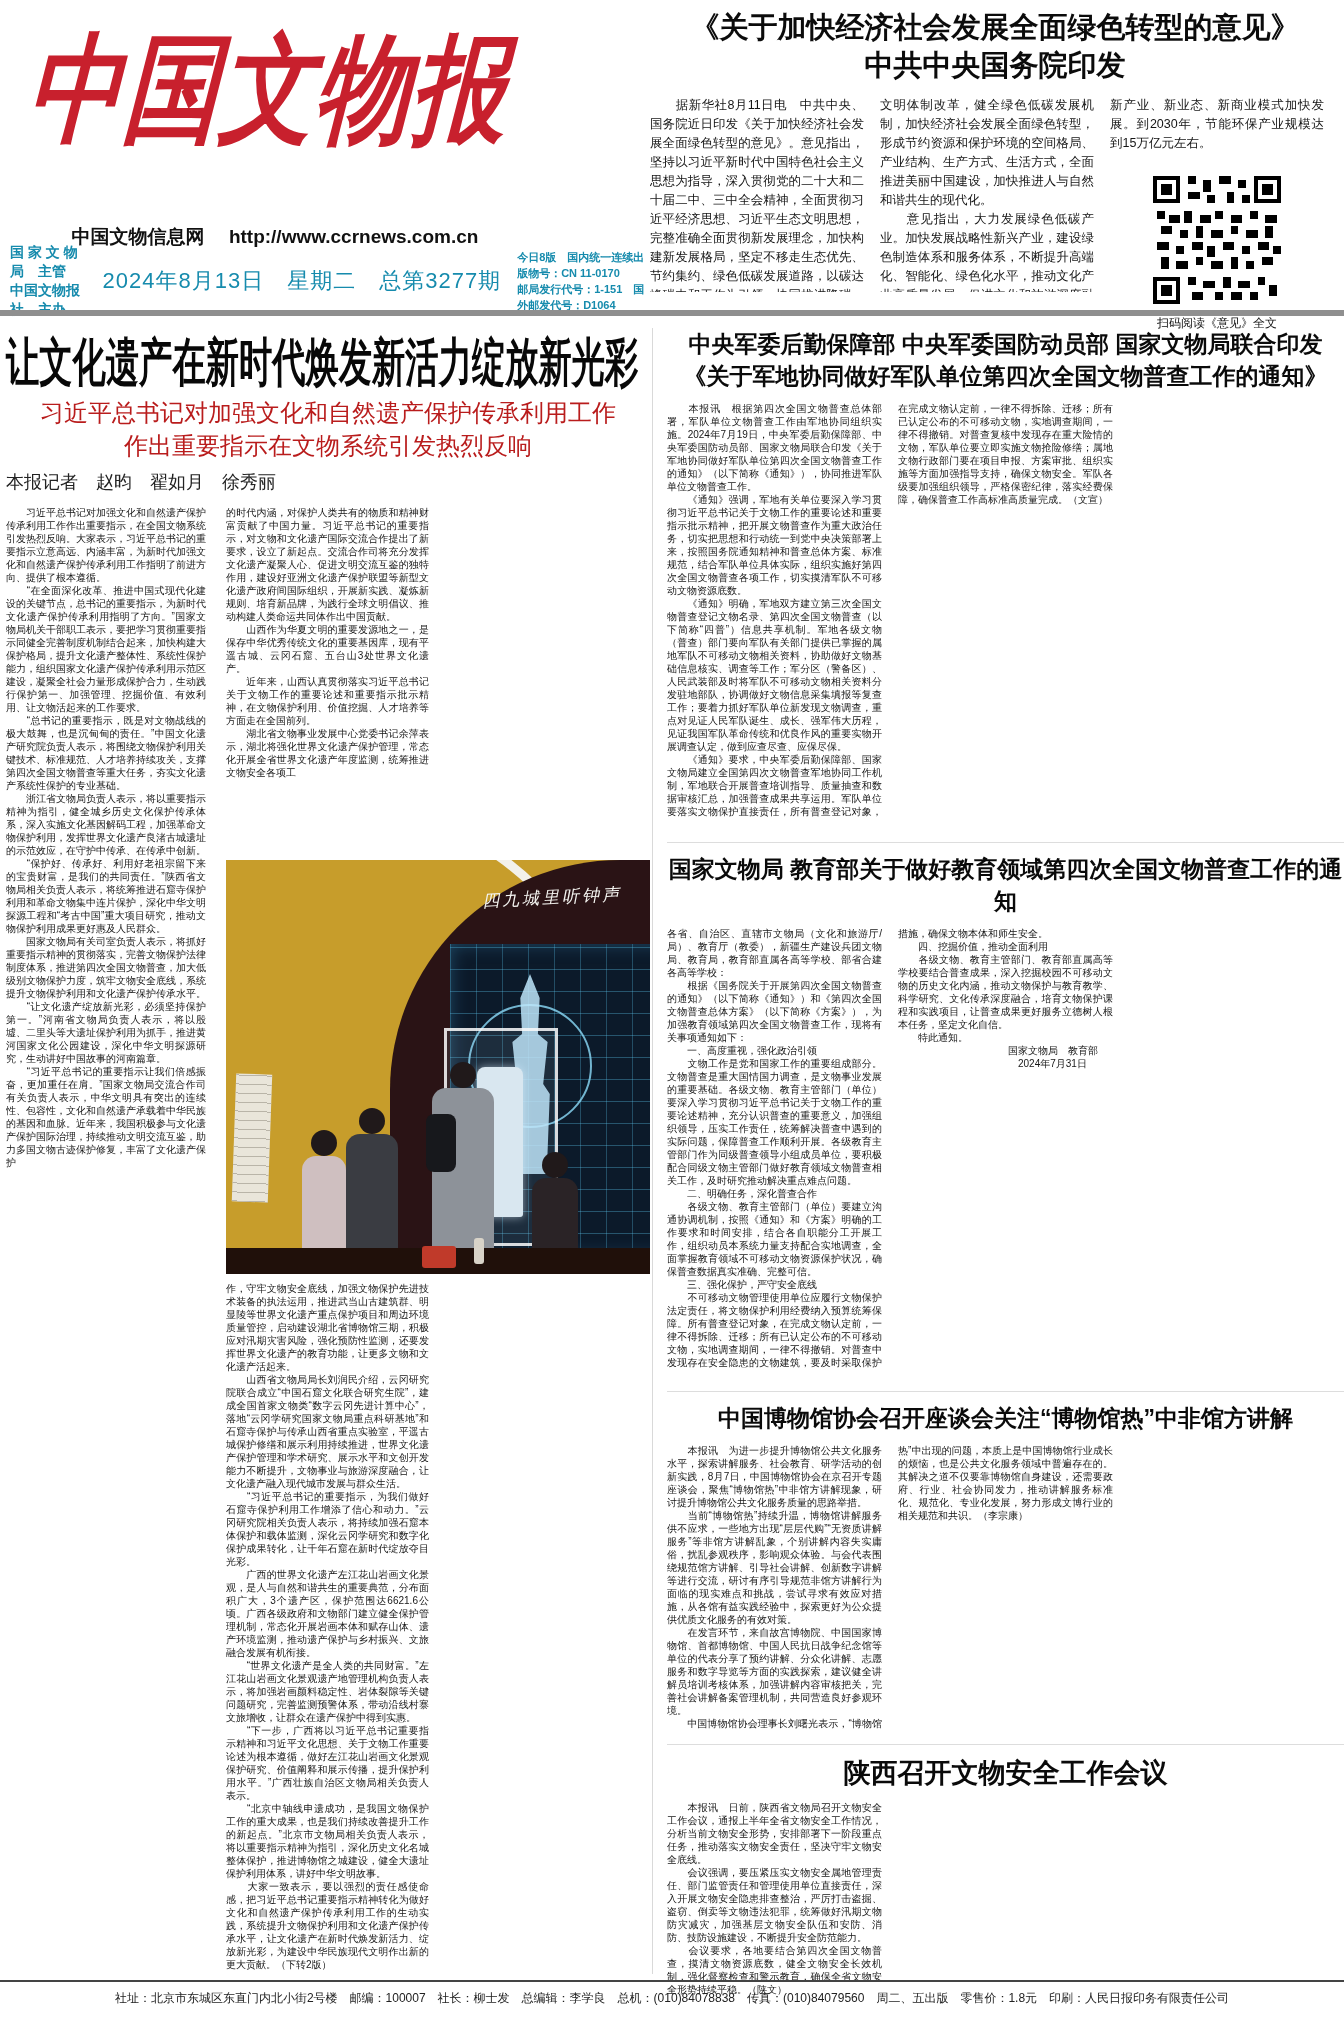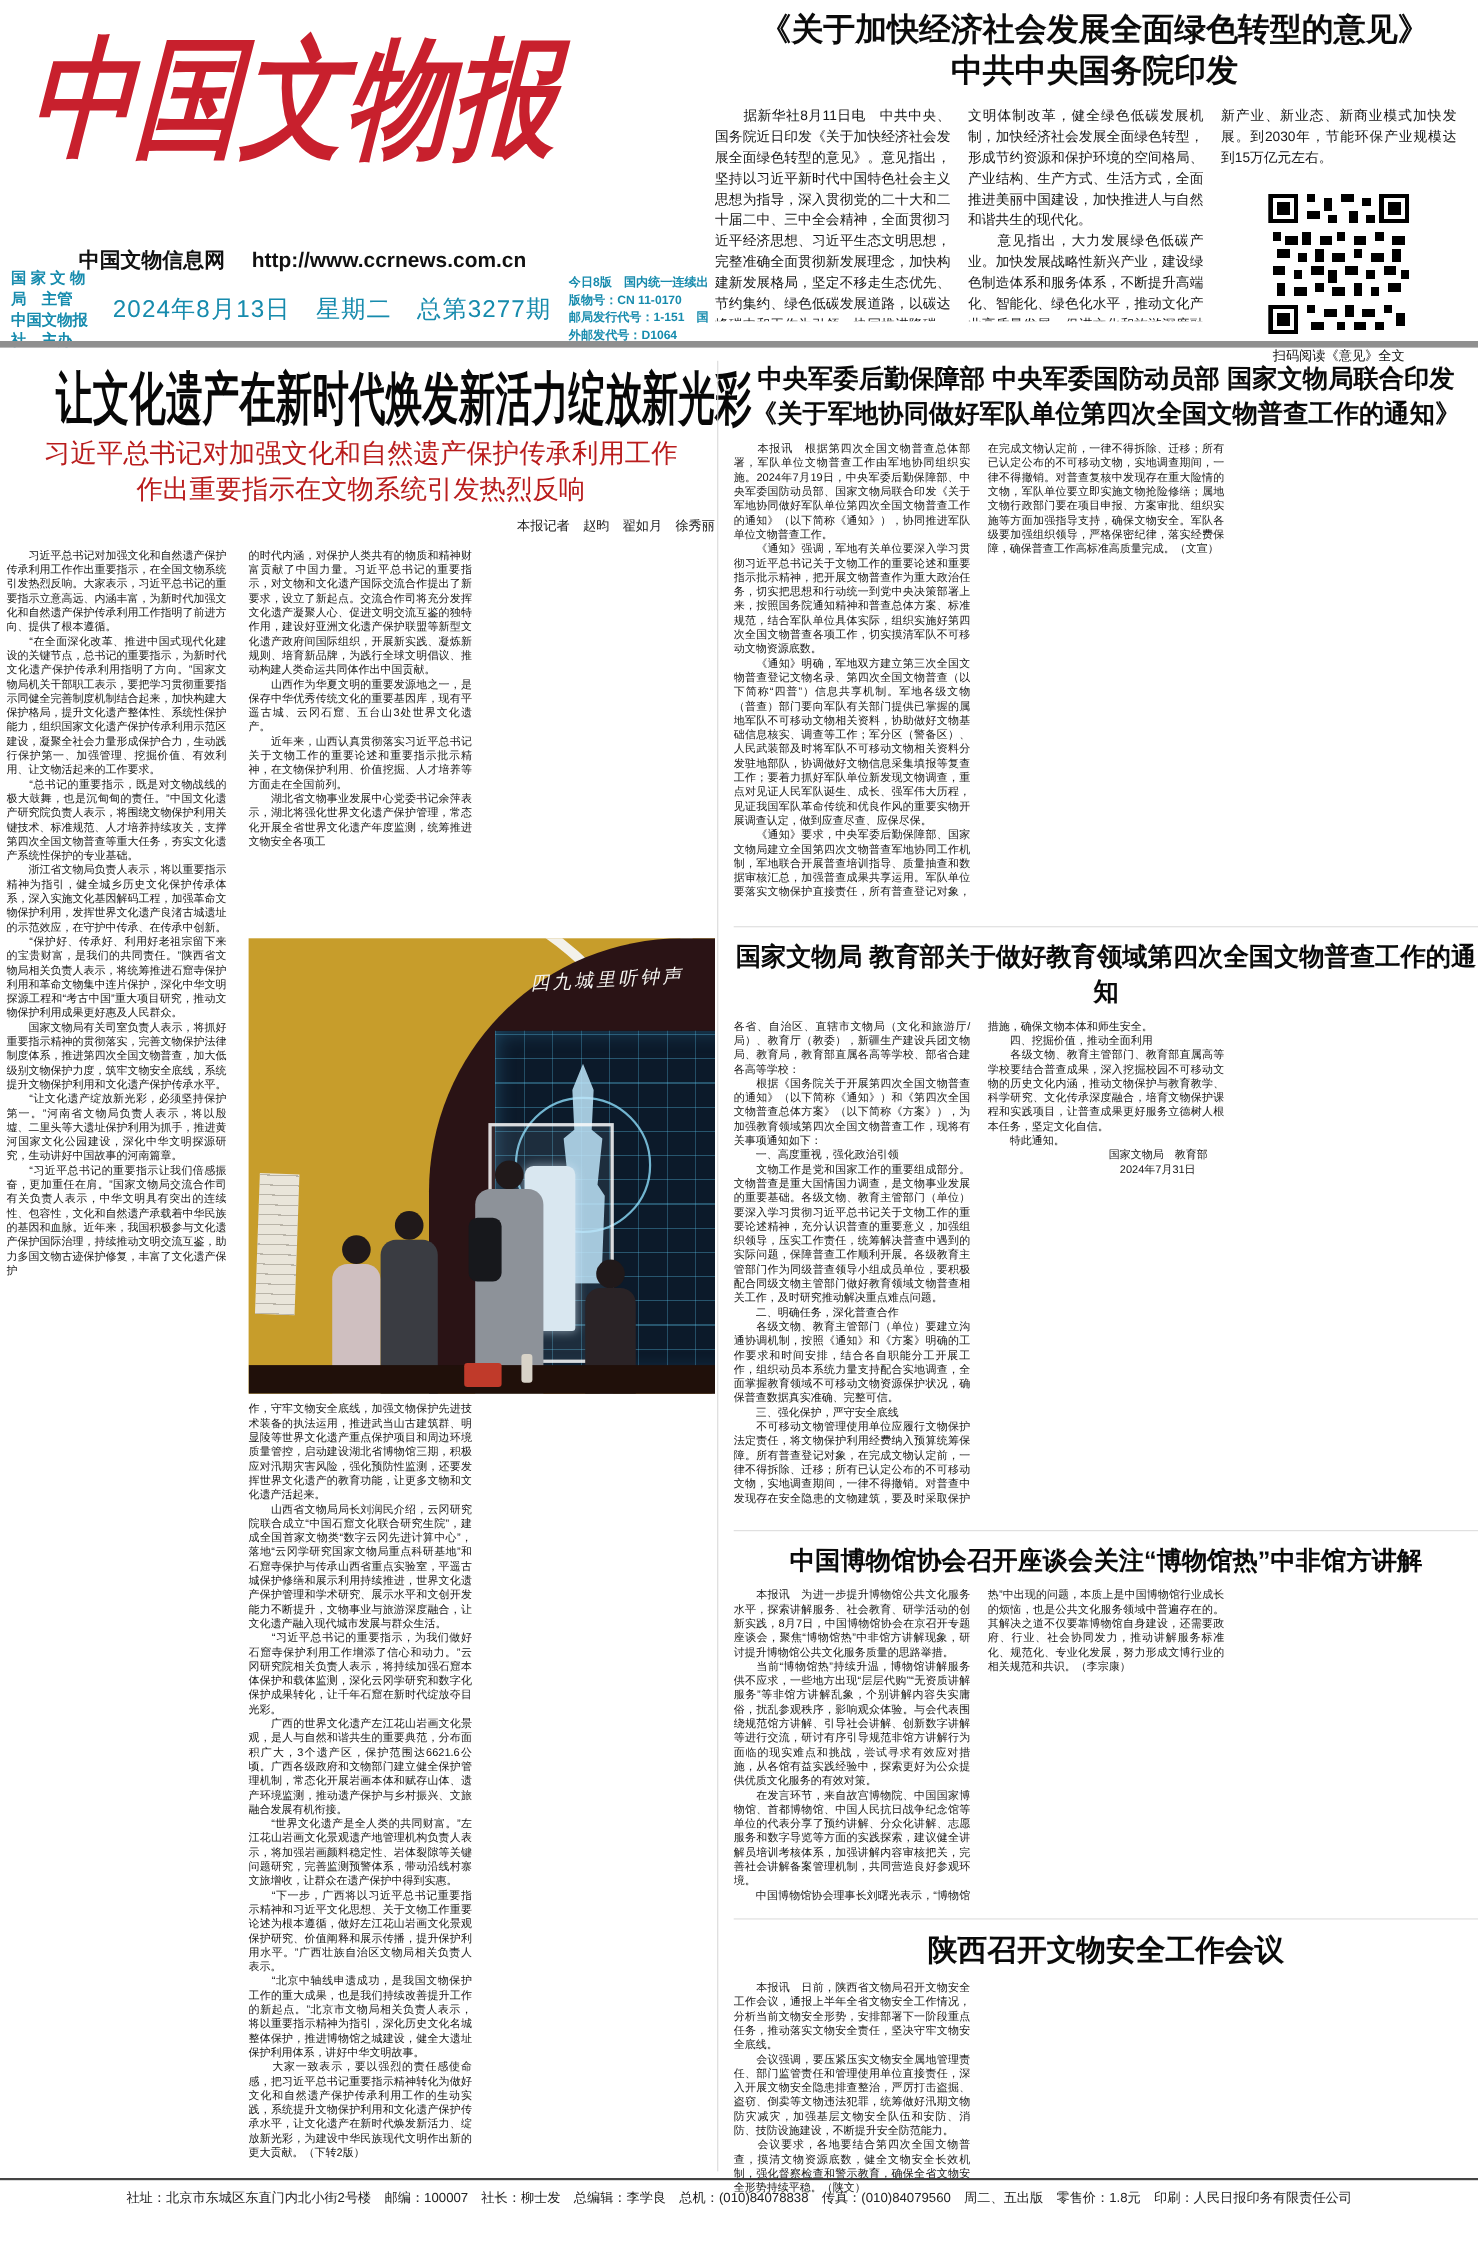--- a/index.html
+++ b/index.html
@@ -21,25 +21,25 @@
   
   .top-article{position:absolute;left:650px;top:8px;width:690px;height:298px;}
   .top-headline{font-size:29px;font-weight:900;text-align:center;line-height:38px;color:#0b0b0b;}
   .top-body{display:flex;gap:16px;margin-top:12px;}
   .top-col{width:214px;font-size:12.5px;line-height:19px;text-align:justify;white-space:pre-line;height:196px;overflow:hidden;}
   .top-col3{display:flex;flex-direction:column;height:auto;}
   .qr-wrap{margin:4px auto 0 auto;text-align:center;}
   .qr-caption{font-size:12px;margin-top:4px;text-align:center;color:#111;}
   
   .main-left{position:absolute;left:6px;top:328px;width:644px;height:1646px;}
-  .main-headline{white-space:nowrap;overflow:visible;height:64px;margin-left:45px;}
+  .main-headline{white-space:nowrap;overflow:visible;height:64px;}
   .main-headline span{display:inline-block;font-family:"Liberation Serif",serif;font-weight:900;
         font-size:52px;letter-spacing:0px;transform:scaleX(.64);transform-origin:left center;color:#080808;}
   .main-sub{font-size:24px;text-align:center;line-height:33px;color:#b91c1c;margin-top:4px;}
-  .main-byline{font-size:12px;text-align:right;margin-top:8px;color:#222;}
+  .main-byline{font-size:18px;text-align:left;margin-top:8px;color:#222;}
   .main-body{display:flex;gap:20px;margin-top:12px;}
   .btxt{font-size:10px;line-height:13px;text-align:justify;white-space:pre-line;color:#161616;}
   .mcol1{width:200px;height:1468px;overflow:hidden;}
   .mright{width:424px;display:flex;flex-direction:column;}
   .mtop{column-count:2;column-gap:18px;column-fill:auto;height:348px;overflow:hidden;}
   .mbottom{column-count:2;column-gap:18px;column-fill:auto;height:698px;overflow:hidden;margin-top:8px;}
   
   .photo{position:relative;width:424px;height:414px;margin-top:6px;background:#c79d2b;overflow:hidden;flex:none;}
   .beam{position:absolute;border:9px solid #efece3;border-radius:50%;}
   .beam1{width:760px;height:760px;left:-300px;top:-160px;}

